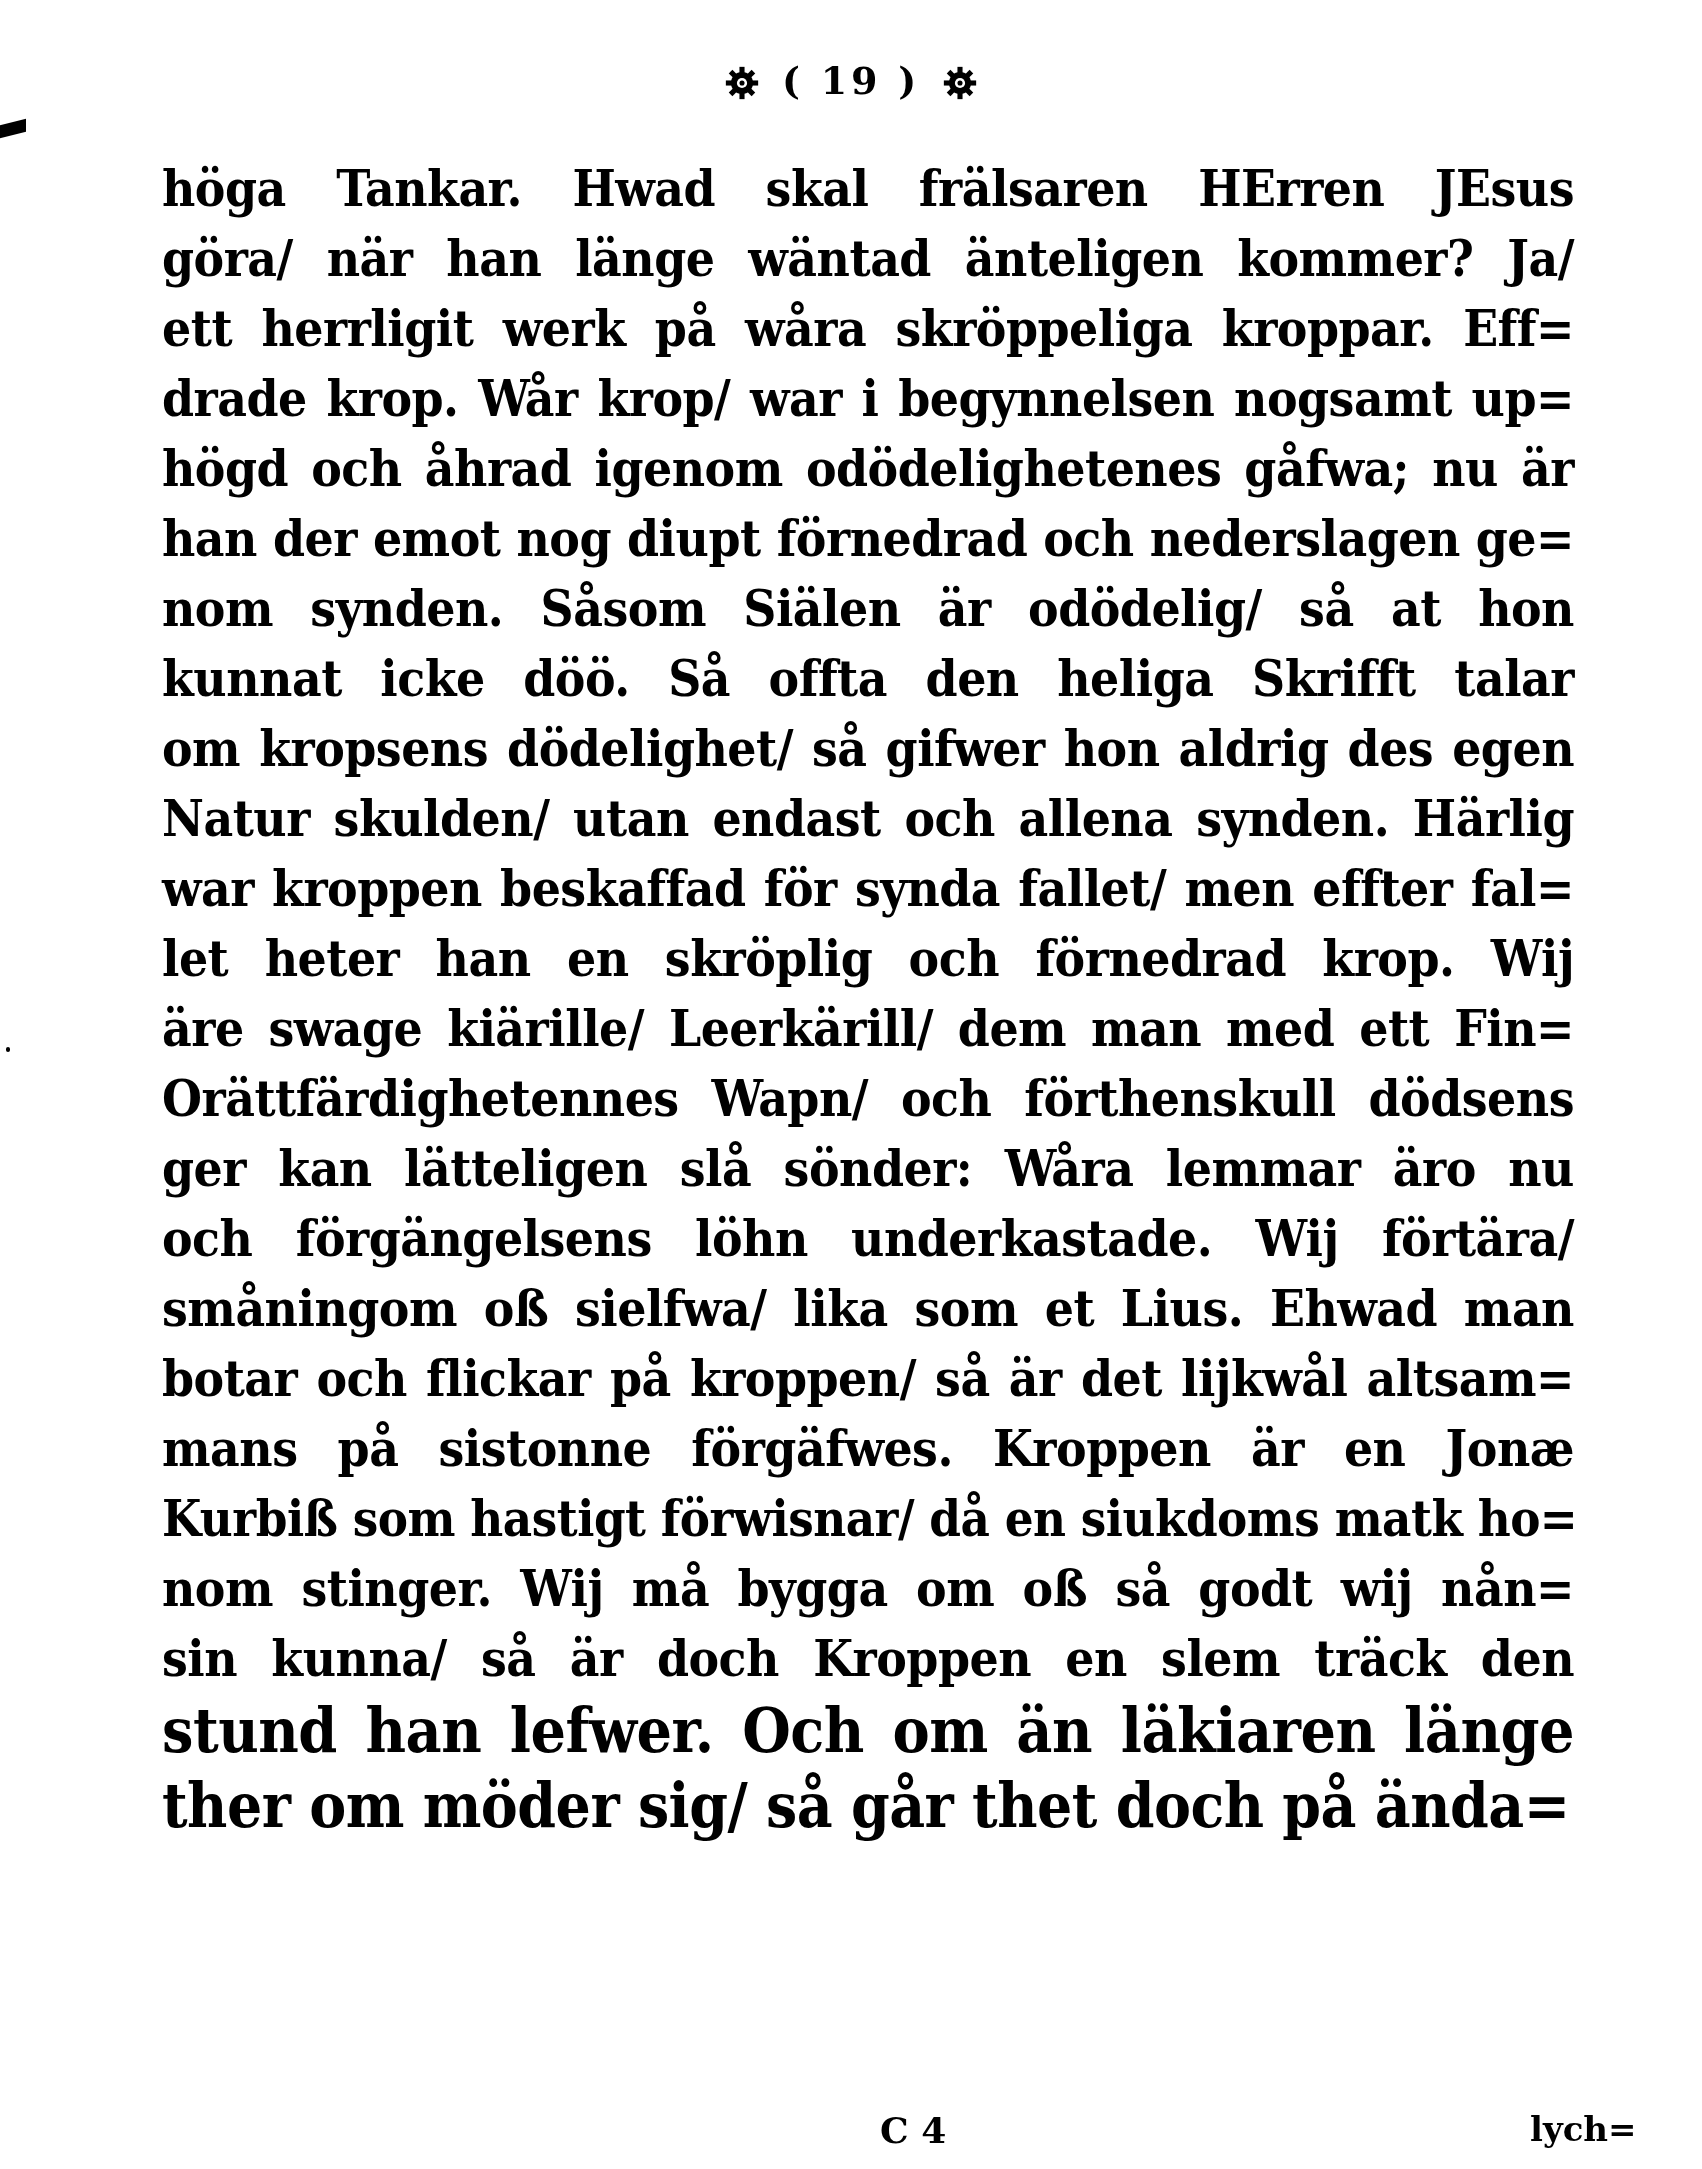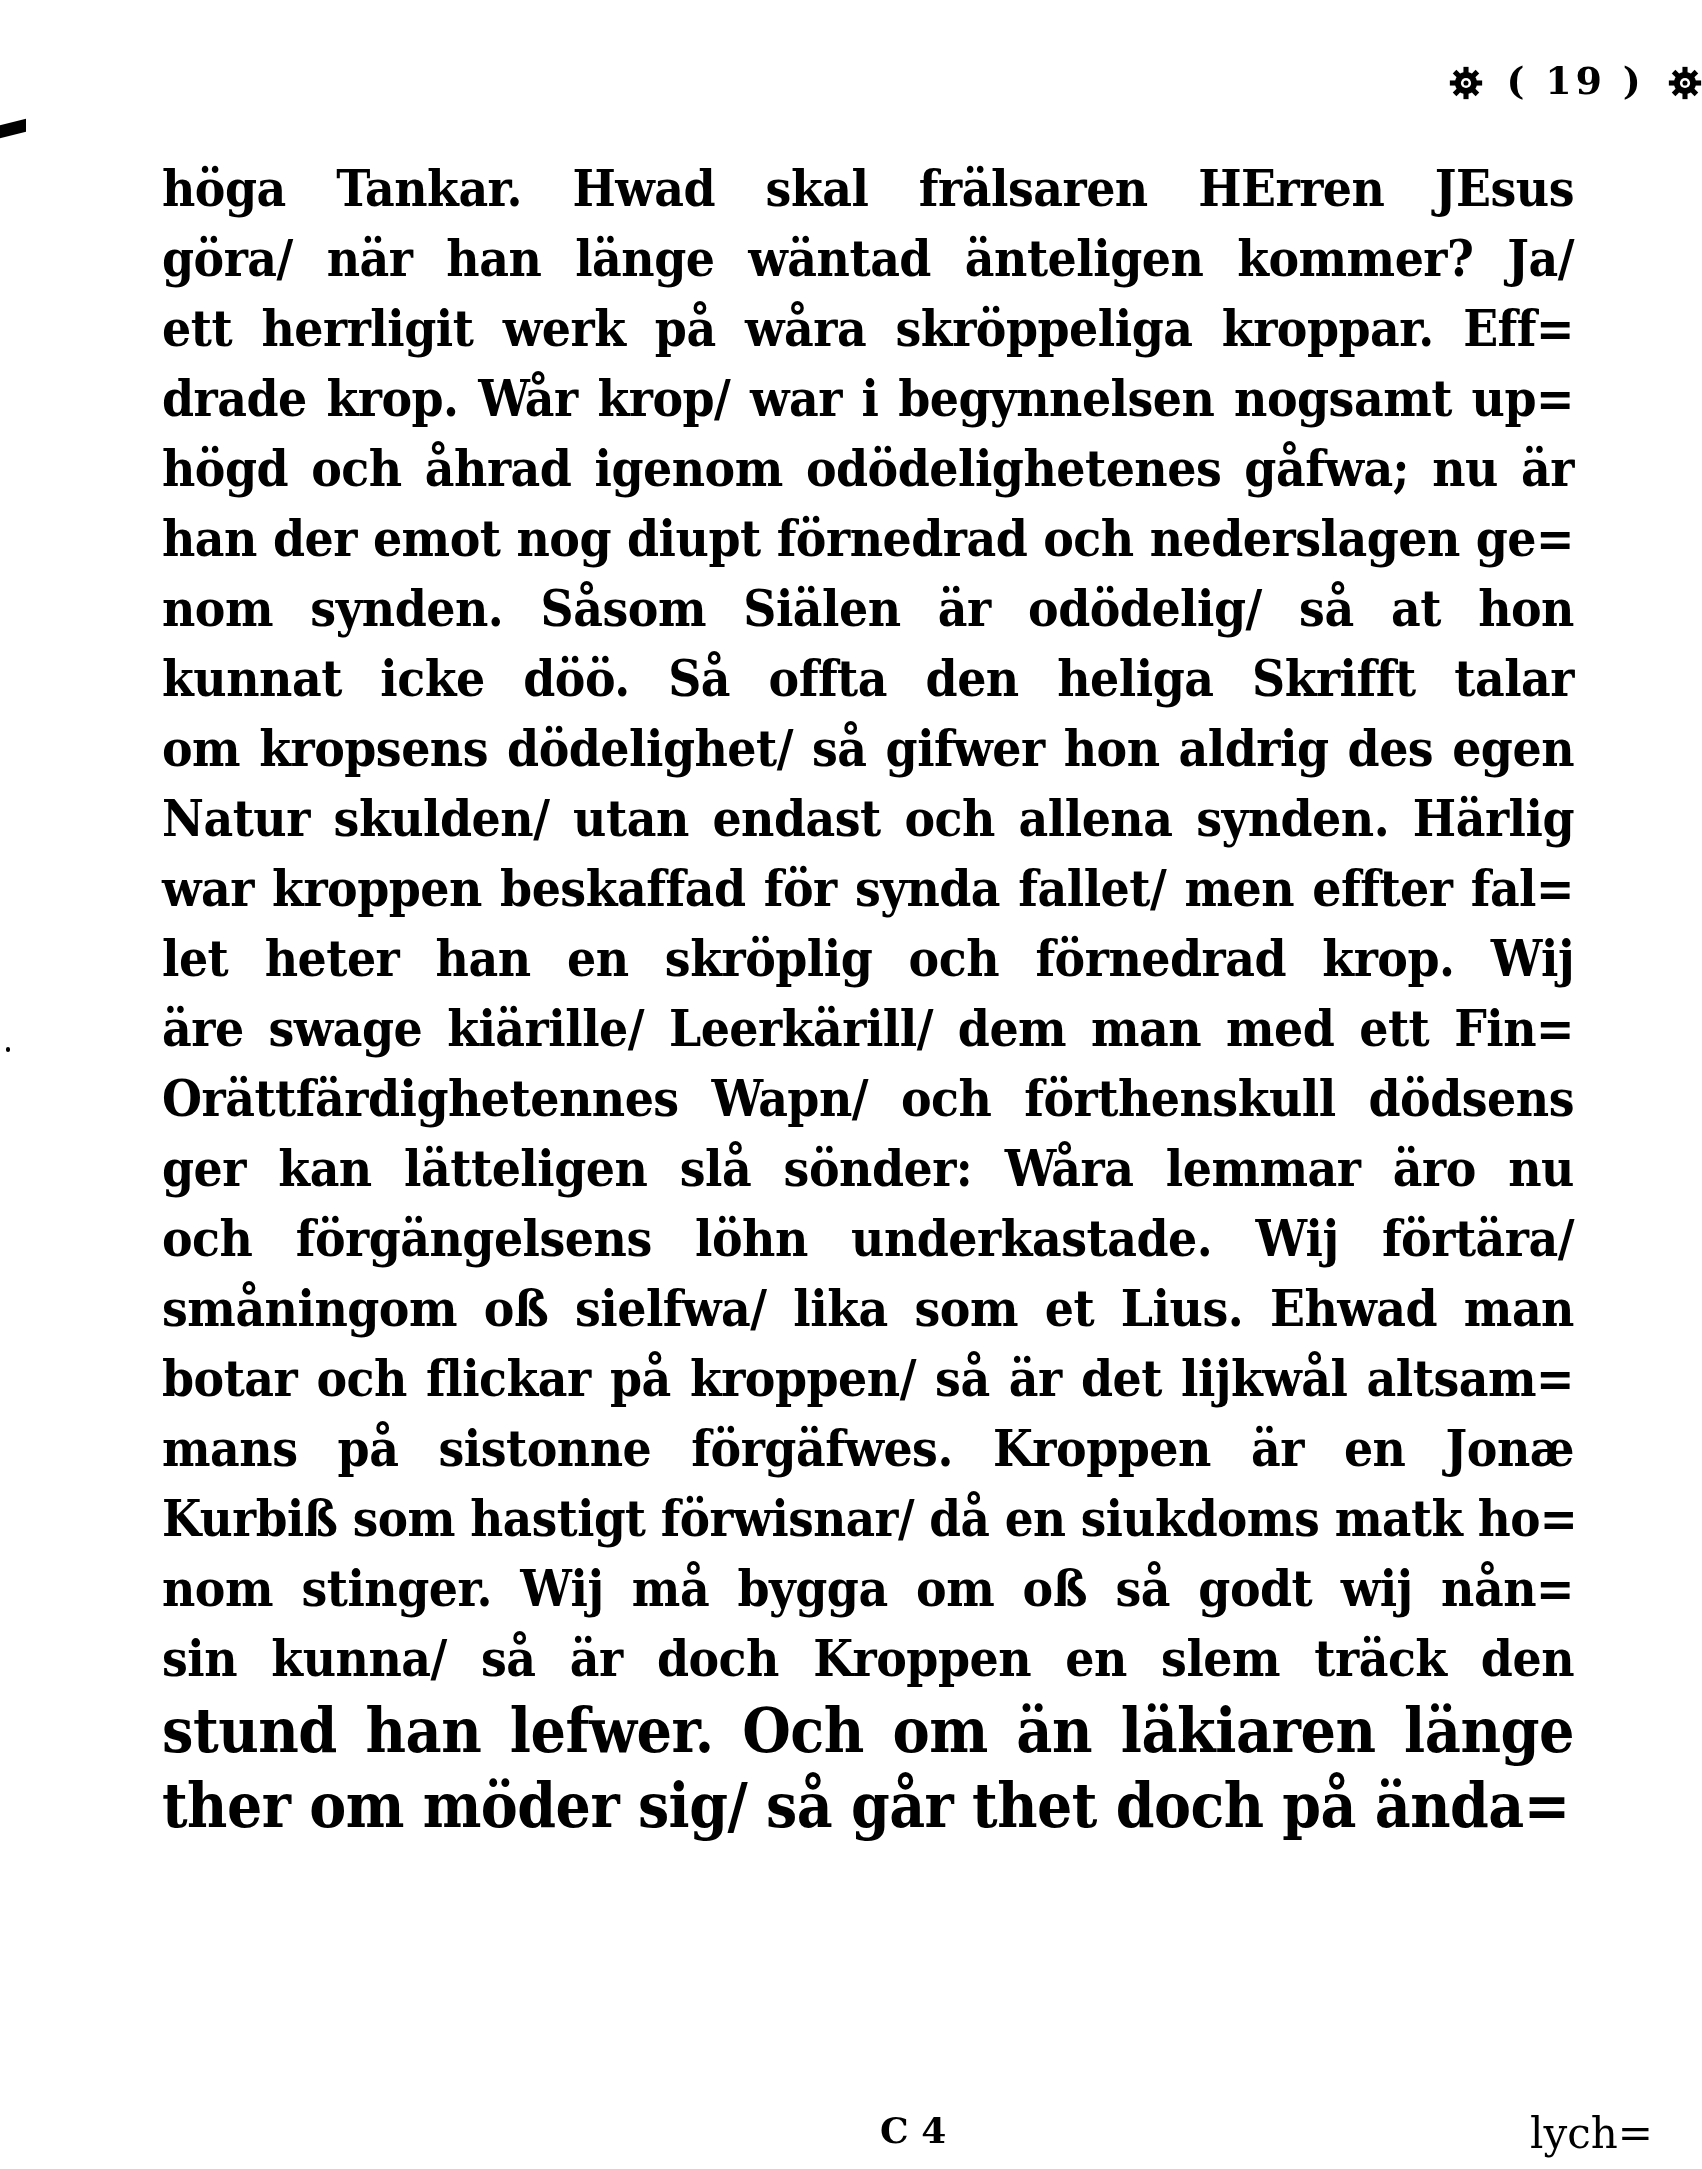--- a/index.html
+++ b/index.html
@@ -1,28 +1,28 @@
 <!DOCTYPE html>
 <html style="font-size:15px"><head>
 <meta charset="utf-8">
 <style>
   html, body { margin: 0; padding: 0; background: #ffffff; }
   body { width: 1702px; height: 2169px; position: relative; overflow: hidden; font-family: "DejaVu Serif", serif; color: #000; }
   .page { position: absolute; left: 0; top: 0; width: 1702px; height: 2169px; background: #fff; }
   .edge-mark { position: absolute; left: 0; top: 122px; width: 26px; height: 13px; background: #000; transform: skewY(-14deg); }
   .edge-dot { position: absolute; left: 5.6px; top: 1047px; width: 4.7px; height: 4.7px; background: #000; border-radius: 50%; }
-  .header { position: absolute; top: 58px; left: 0; width: 1702px; text-align: right; font-size: 38px; letter-spacing: 3.8px; }
+  .header { position: absolute; top: 58px; left: 0; width: 1702px; text-align: center; font-size: 38px; letter-spacing: 3.8px; }
   .header .orn { display: inline-block; width: 34px; height: 34px; vertical-align: -5.6px; }
   .header .num { font-family: "DejaVu Serif", serif; font-weight: bold; padding: 0 7.5px; }
   .body { position: absolute; left: 162px; top: 124px; width: 1412px; }
   .line { display: block; height: 70px; line-height: 70px; font-family: "DejaVu Serif Condensed", "DejaVu Serif", serif; font-weight: bold; font-size: 51px; white-space: nowrap; text-align: justify; text-align-last: justify; letter-spacing: -0.5px; transform-origin: left center; }
   .line.big { font-size: 62px; height: 75px; line-height: 75px; font-weight: 900; }
   .footer { position: absolute; top: 2109px; left: 0; width: 1702px; height: 56px; }
   .sig { position: absolute; left: 880px; top: 0; font-size: 36px; font-weight: bold; }
-  .catch { position: absolute; left: 1530px; top: 0; font-size: 42px; font-weight: normal; }
+  .catch { position: absolute; left: 1530px; top: 0; font-size: 34px; font-weight: bold; }
 </style>
 </head>
 <body>
 
 <div class="page">
   <div class="edge-mark"></div>
   <div class="edge-dot"></div>
 
   <div class="header">
     <svg class="orn" viewBox="0 0 40 40">

